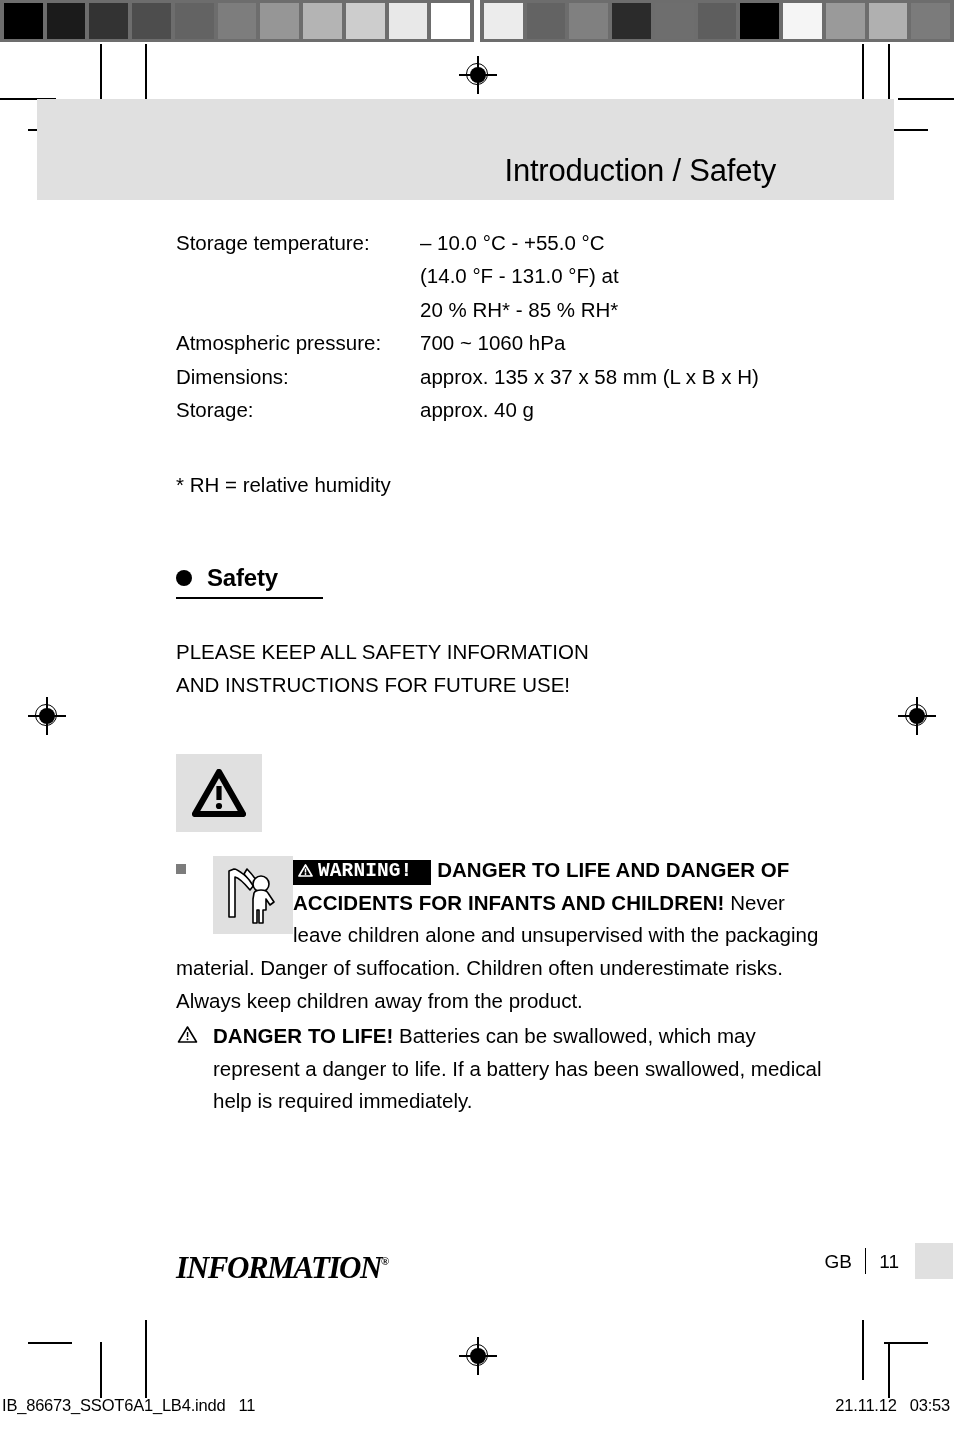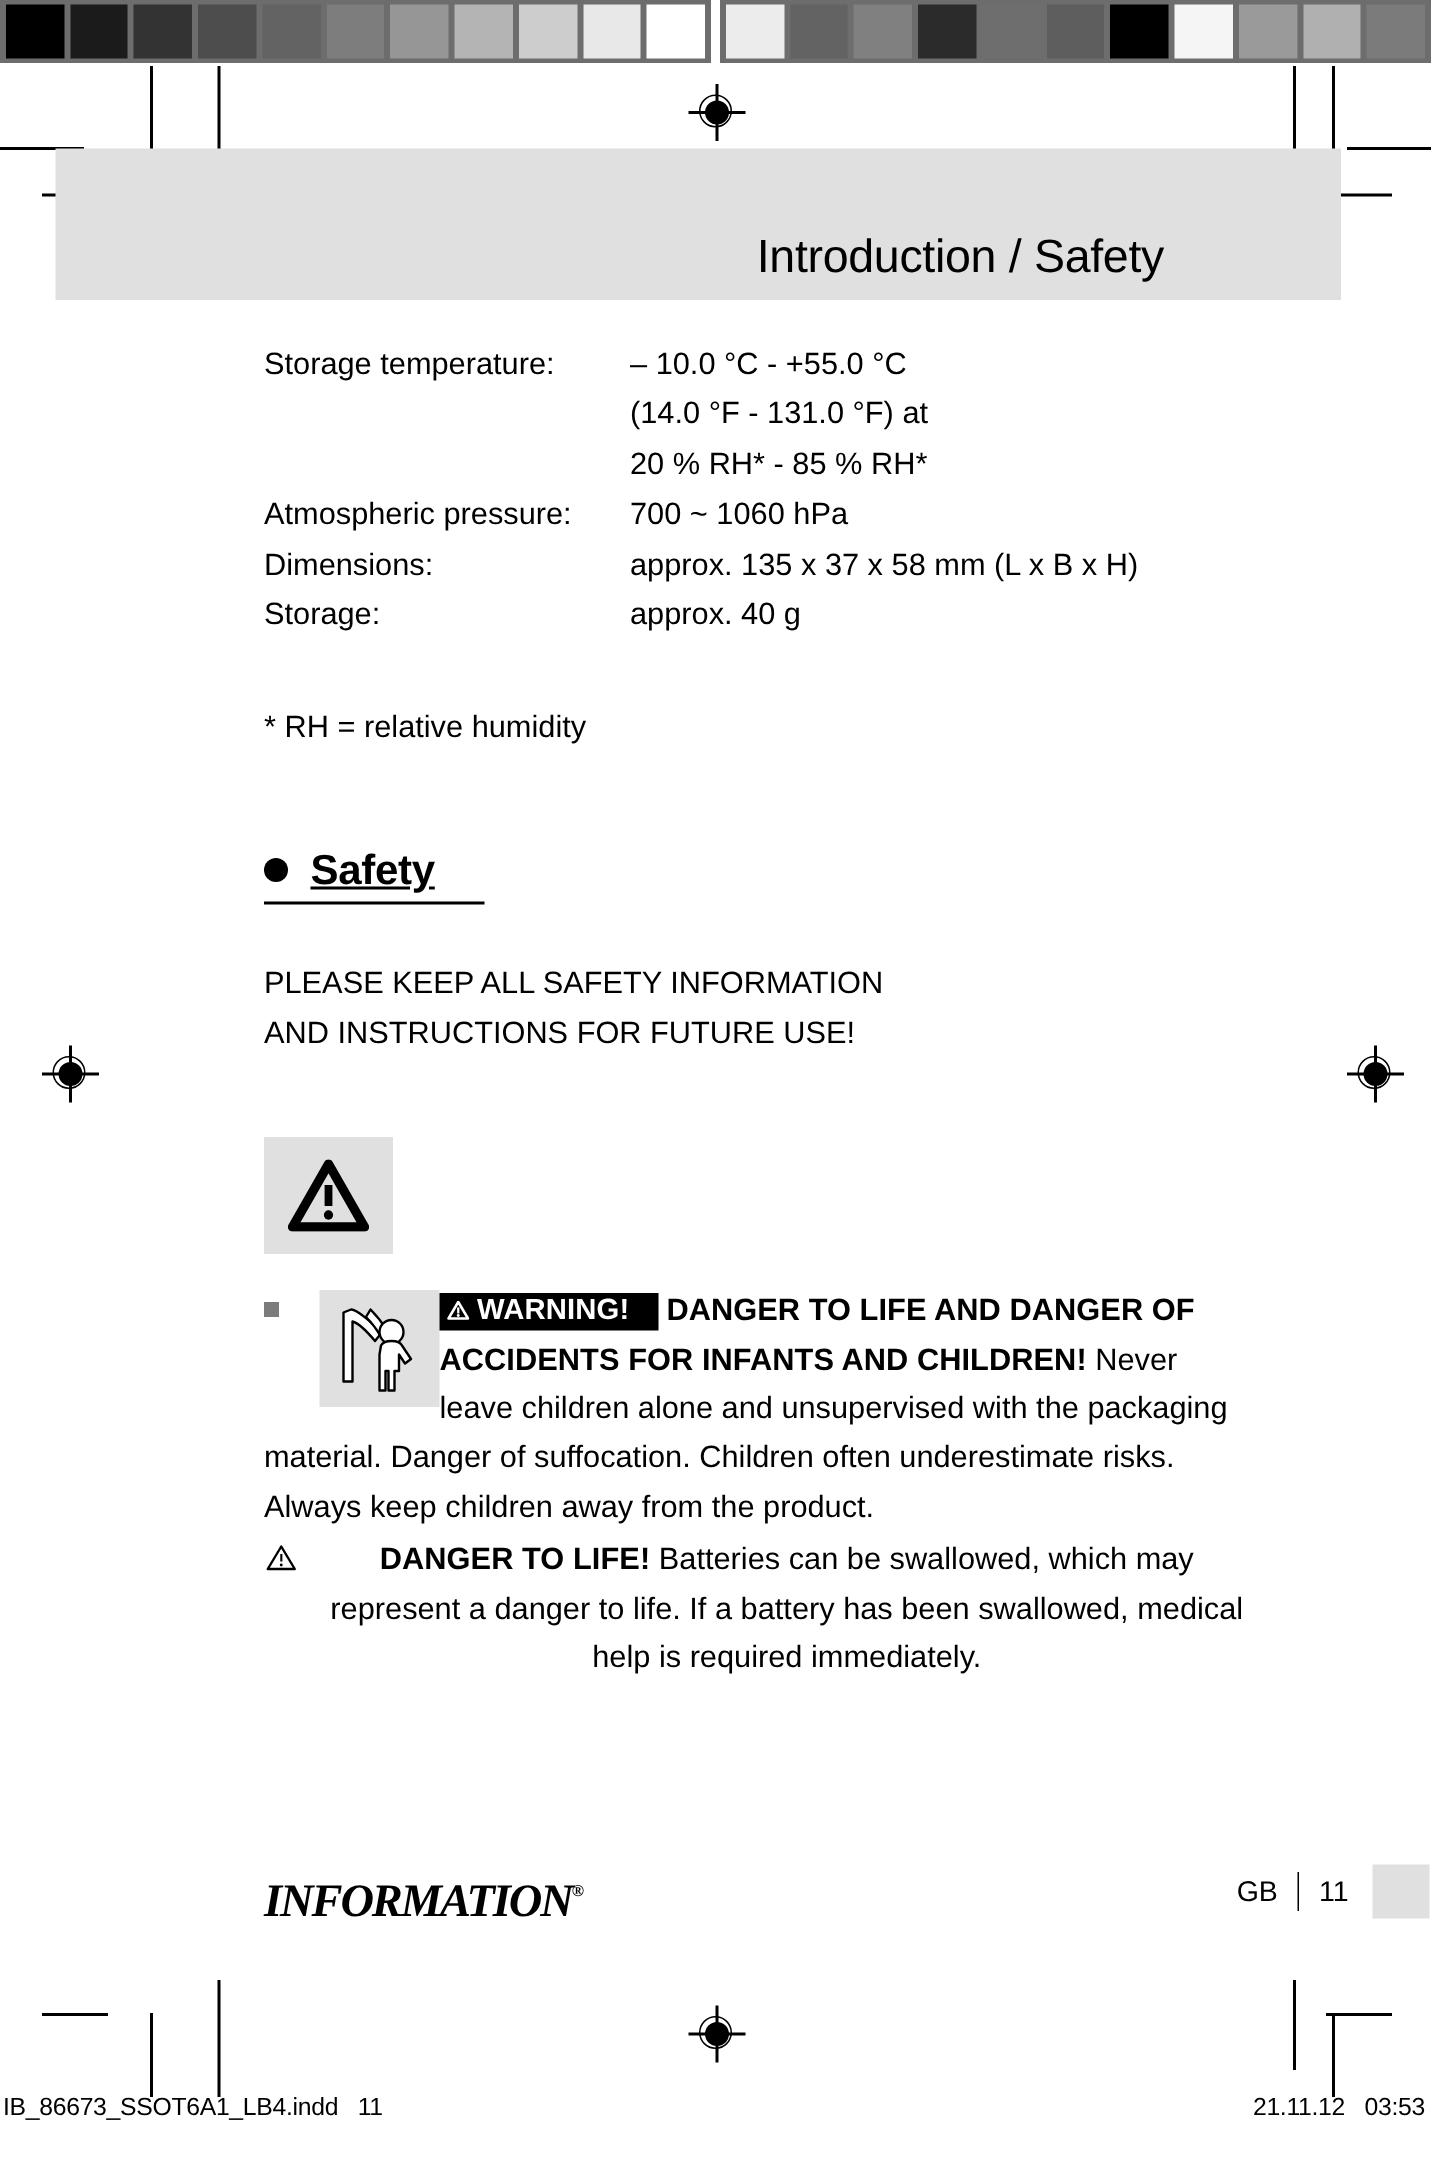--- a/index.html
+++ b/index.html
@@ -141,24 +141,23 @@
     gap: 15px;
   }
   .safety-bullet {
     width: 16px;
     height: 16px;
     background: #000;
     border-radius: 50%;
     flex: none;
   }
   .safety-title {
-    font-size: 28px;
+    font-size: 24px;
     font-weight: bold;
     letter-spacing: -0.2px;
-    text-decoration: underline;
   }
   .safety-rule {
     height: 2.2px;
     background: #000;
     width: 147px;
     margin-top: 5px;
     margin-left: 0;
   }
 
   .keep-info {
@@ -222,29 +221,29 @@
   .badge {
     display: inline-block;
     background: #000;
     color: #fff;
     font-weight: bold;
     font-size: 19.5px;
     padding: 1px 19px 2px 5px;
     vertical-align: 1px;
     line-height: 1.12;
     letter-spacing: 0.1px;
+    font-family: Liberation Mono, monospace;
   }
   .badge .tri { vertical-align: -1px; margin-right: 5px; }
   b.strong { font-weight: bold; letter-spacing: 0.05px; }
   .warn-para2 {
     margin-top: 2px;
     margin-left: 0;
     position: relative;
     padding-left: 37px;
-    text-align: center;
   }
   .warn-para2 .tri-inline {
     position: absolute;
     left: 1px;
     top: 5px;
   }
 
   
   .footer {
     position: absolute;

